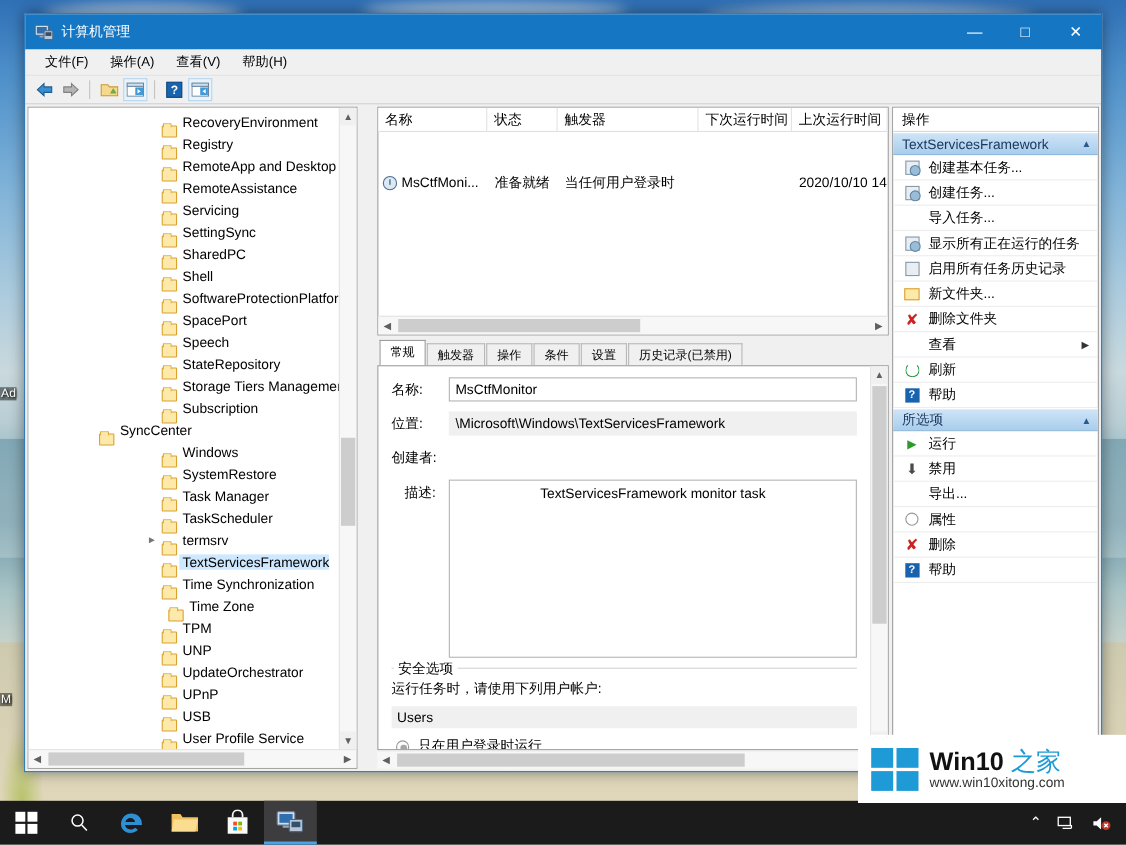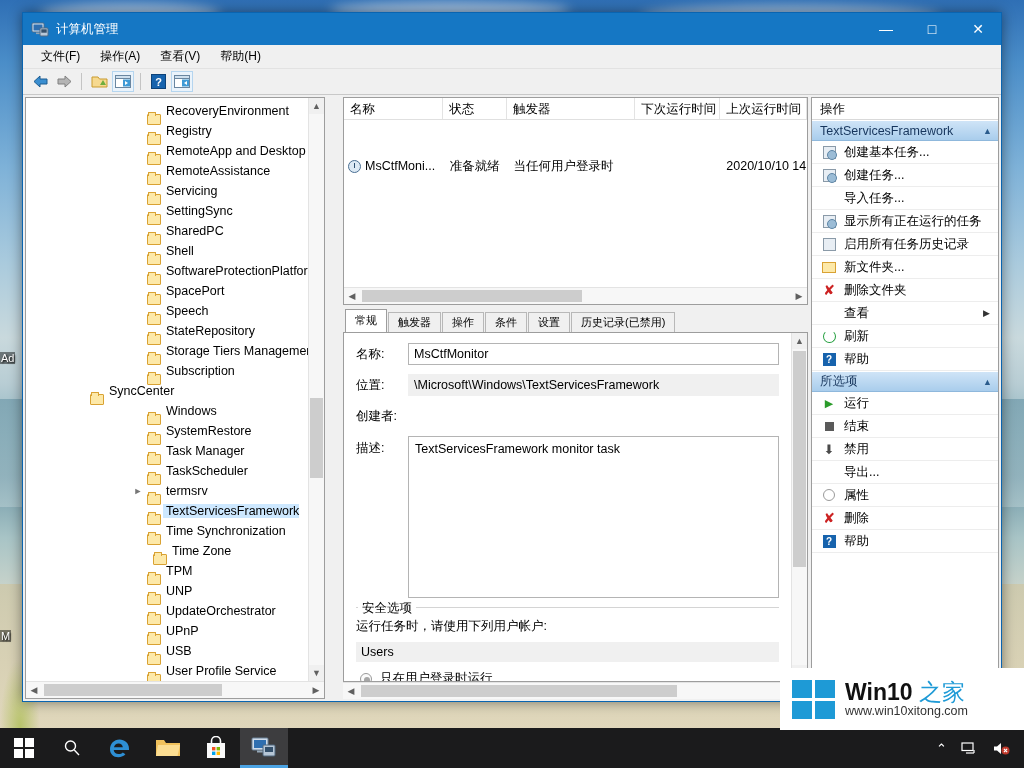--- a/index.html
+++ b/index.html
@@ -559,21 +559,21 @@
             <div class="frow">
               <span class="flbl">位置:</span>
               <span class="fval flat">\Microsoft\Windows\TextServicesFramework</span>
             </div>
 
             <div class="frow">
               <span class="flbl">创建者:</span>
               <span class="fval plain"></span>
             </div>
 
-            <div class="frow" style="align-items:flex-start;">
+            <div class="frow" style="align-items:flex-start;text-align:center;">
               <span class="flbl" style="padding-top:4px;">描述:</span>
               <span class="desc-box">TextServicesFramework monitor task</span>
             </div>
 
             <div class="group">
               <span class="gtitle">安全选项</span>
               <div class="gline">运行任务时，请使用下列用户帐户:</div>
               <div class="gbar">Users</div>
               <div class="radio-line">
                 <span class="radio on"></span>
@@ -670,26 +670,20 @@
             <span class="carat">▲</span>
           </div>
           <div class="act-item">
             <span class="ai">
               <span class="ic-play">▶</span>
             </span>
             <span class="al">运行</span>
           </div>
           <div class="act-item">
             <span class="ai">
-              <span class="ic-stop"></span>
-            </span>
-            <span class="al">结束</span>
-          </div>
-          <div class="act-item">
-            <span class="ai">
               <span class="ic-down">⬇</span>
             </span>
             <span class="al">禁用</span>
           </div>
           <div class="act-item">
             <span class="ai"></span>
             <span class="al">导出...</span>
           </div>
           <div class="act-item">
             <span class="ai">

